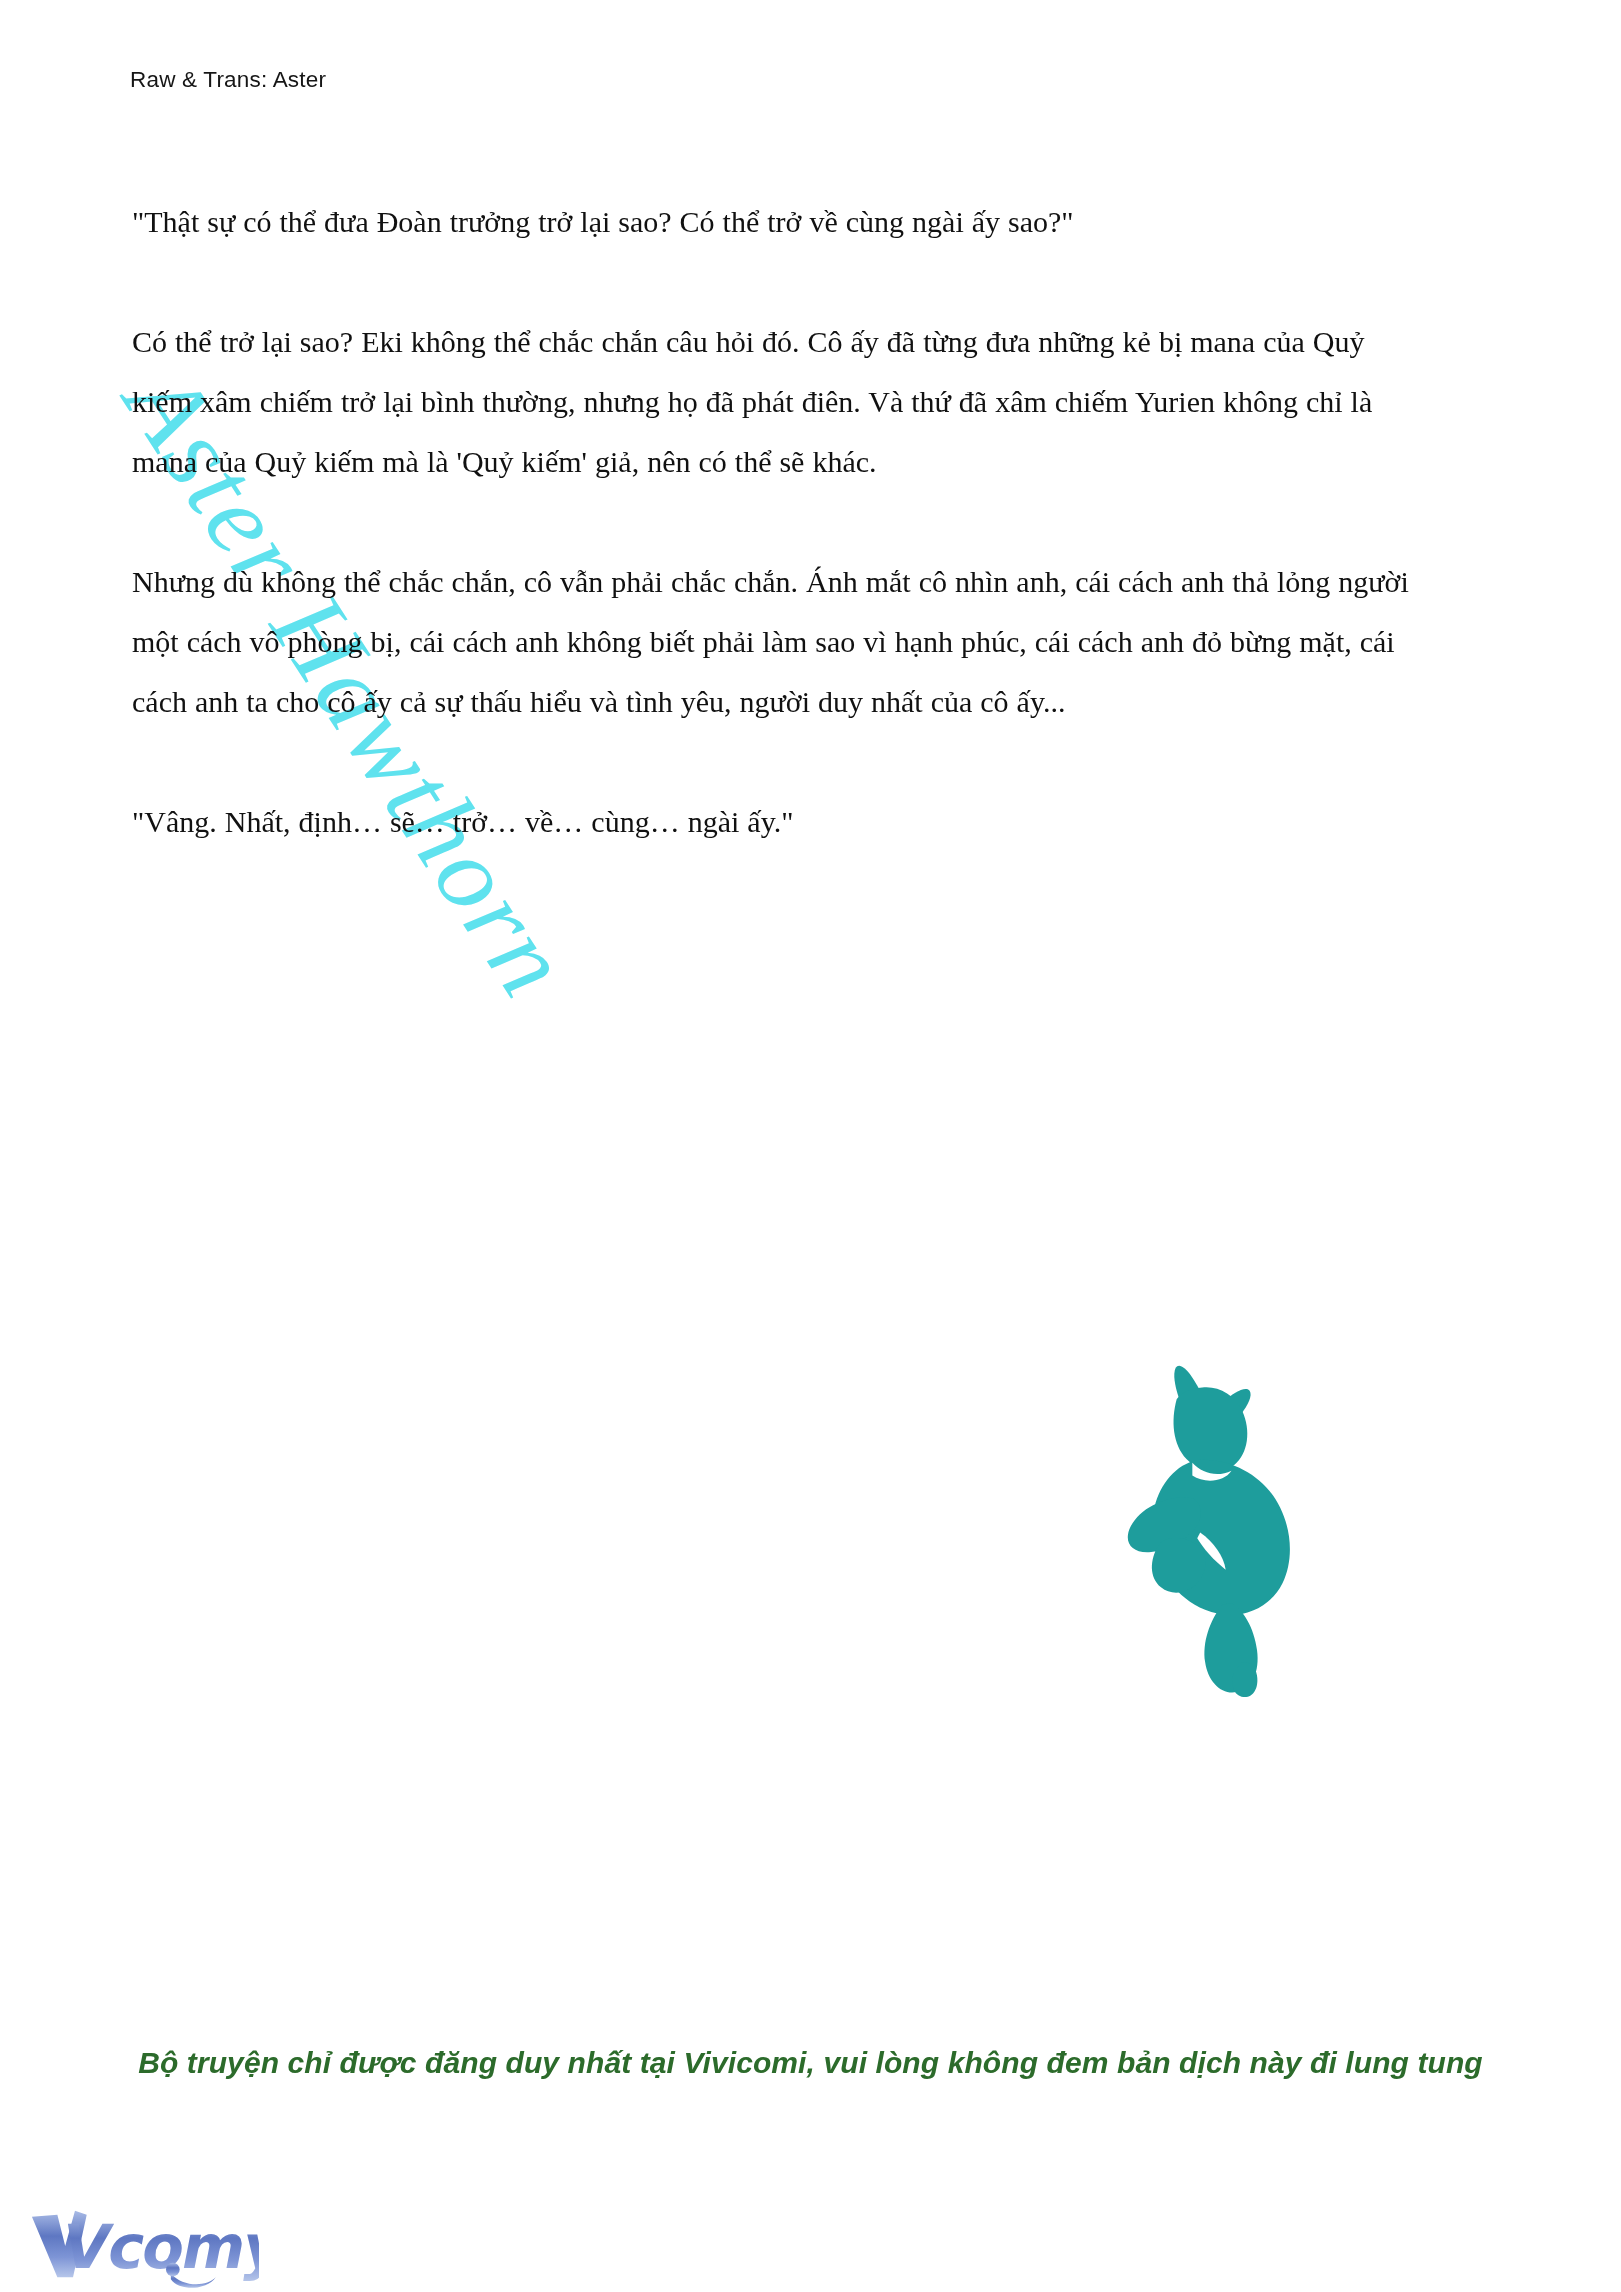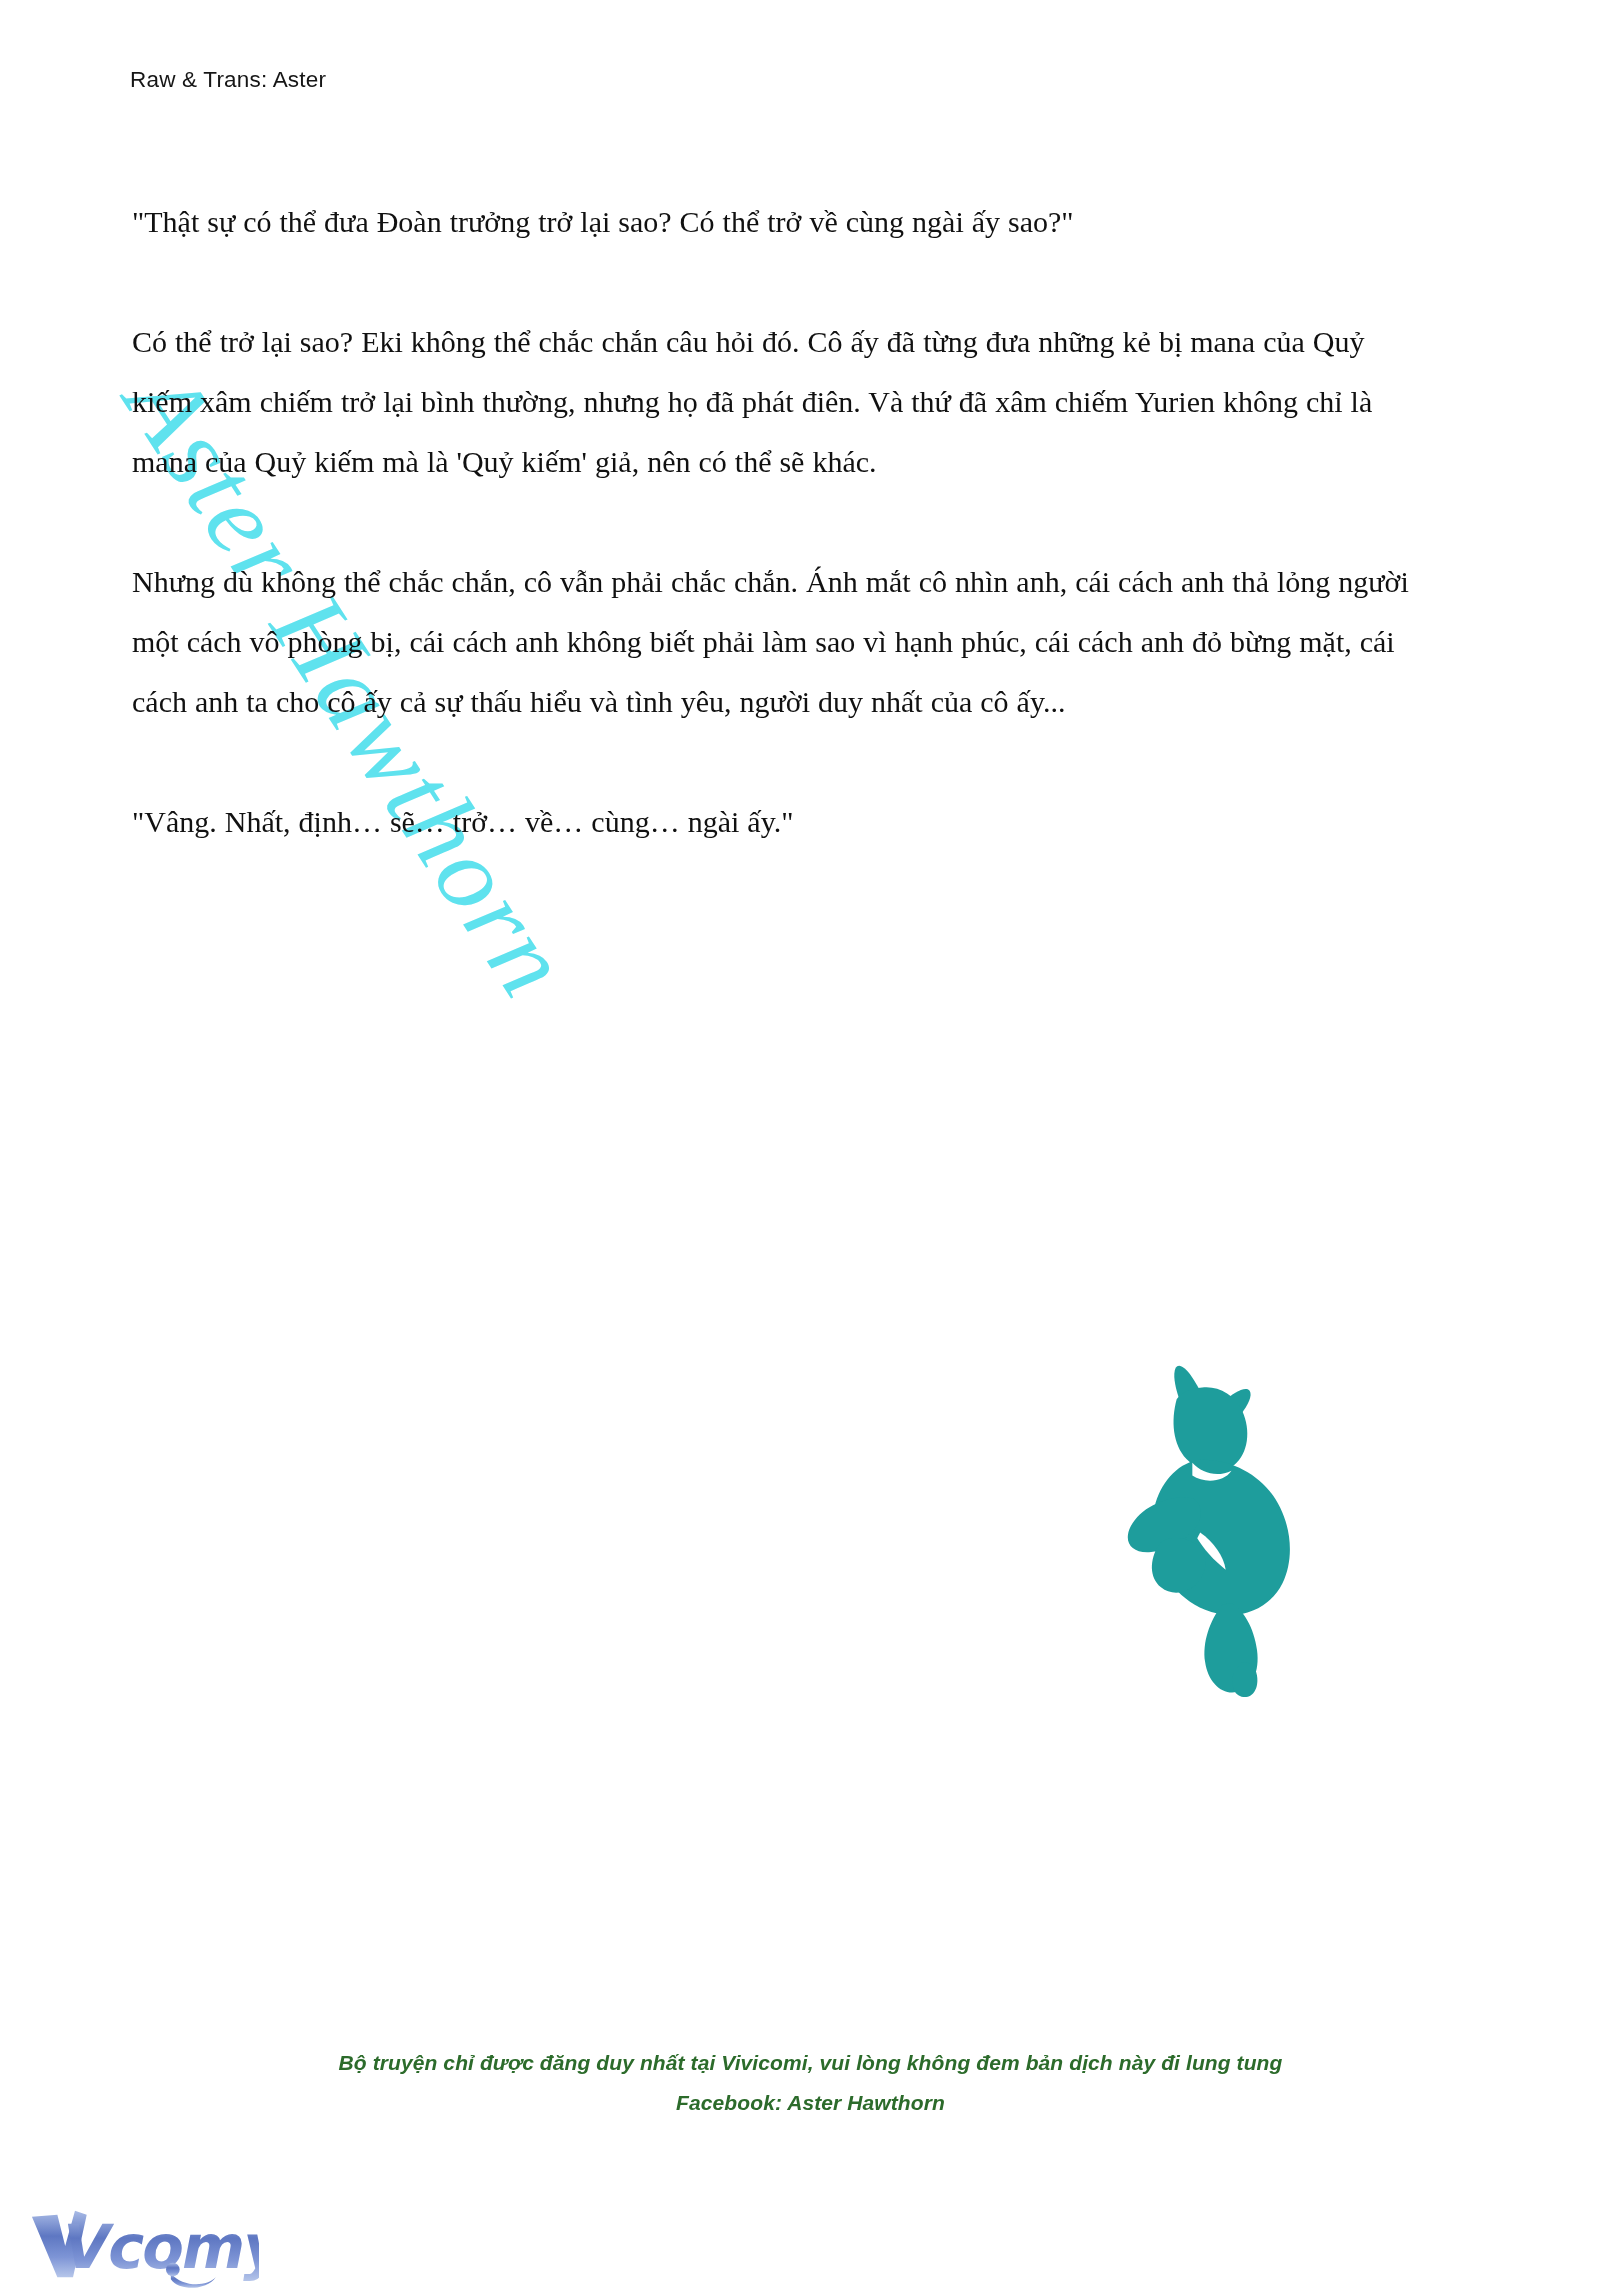--- a/index.html
+++ b/index.html
@@ -93,21 +93,21 @@
     top: 2043px;
     width: 1621px;
     text-align: center;
     font-family: "Liberation Sans", "DejaVu Sans", sans-serif;
     font-style: italic;
     font-weight: bold;
     color: #2C6B2B;
     z-index: 3;
   }
   #footer-notice .fline {
-    font-size: 21px;
+    font-size: 30px;
     line-height: 40px;
     letter-spacing: 0.1px;
     white-space: nowrap;
   }
 
   
   #site-logo {
     position: absolute;
     left: 23.5px;
     top: 2201px;
@@ -169,21 +169,20 @@
       </g>
 
       <path d="M88 105 C98 116 114 120 128 113 C120 125 100 126 88 118 Z" fill="#ffffff"></path>
 
       <path d="M96 176 C110 186 120 200 122 214 C110 205 99 192 93 182 Z" fill="#ffffff"></path>
     </svg>
   </div>
 
   <div id="footer-notice">
     <div class="fline">Bộ truyện chỉ được đăng duy nhất tại Vivicomi, vui lòng không đem bản dịch này đi lung tung</div>
-    <div class="fline">Facebook: Aster Hawthorn</div>
   </div>
 
   <div id="site-logo">
     <svg viewBox="0 0 240 92" xmlns="http://www.w3.org/2000/svg">
       <defs>
         <linearGradient id="logoGrad" x1="0" y1="0" x2="0" y2="1">
           <stop offset="0%" stop-color="#A9BBE6"></stop>
           <stop offset="38%" stop-color="#5E77C2"></stop>
           <stop offset="70%" stop-color="#7E95D6"></stop>
           <stop offset="100%" stop-color="#B6C6EA"></stop>

